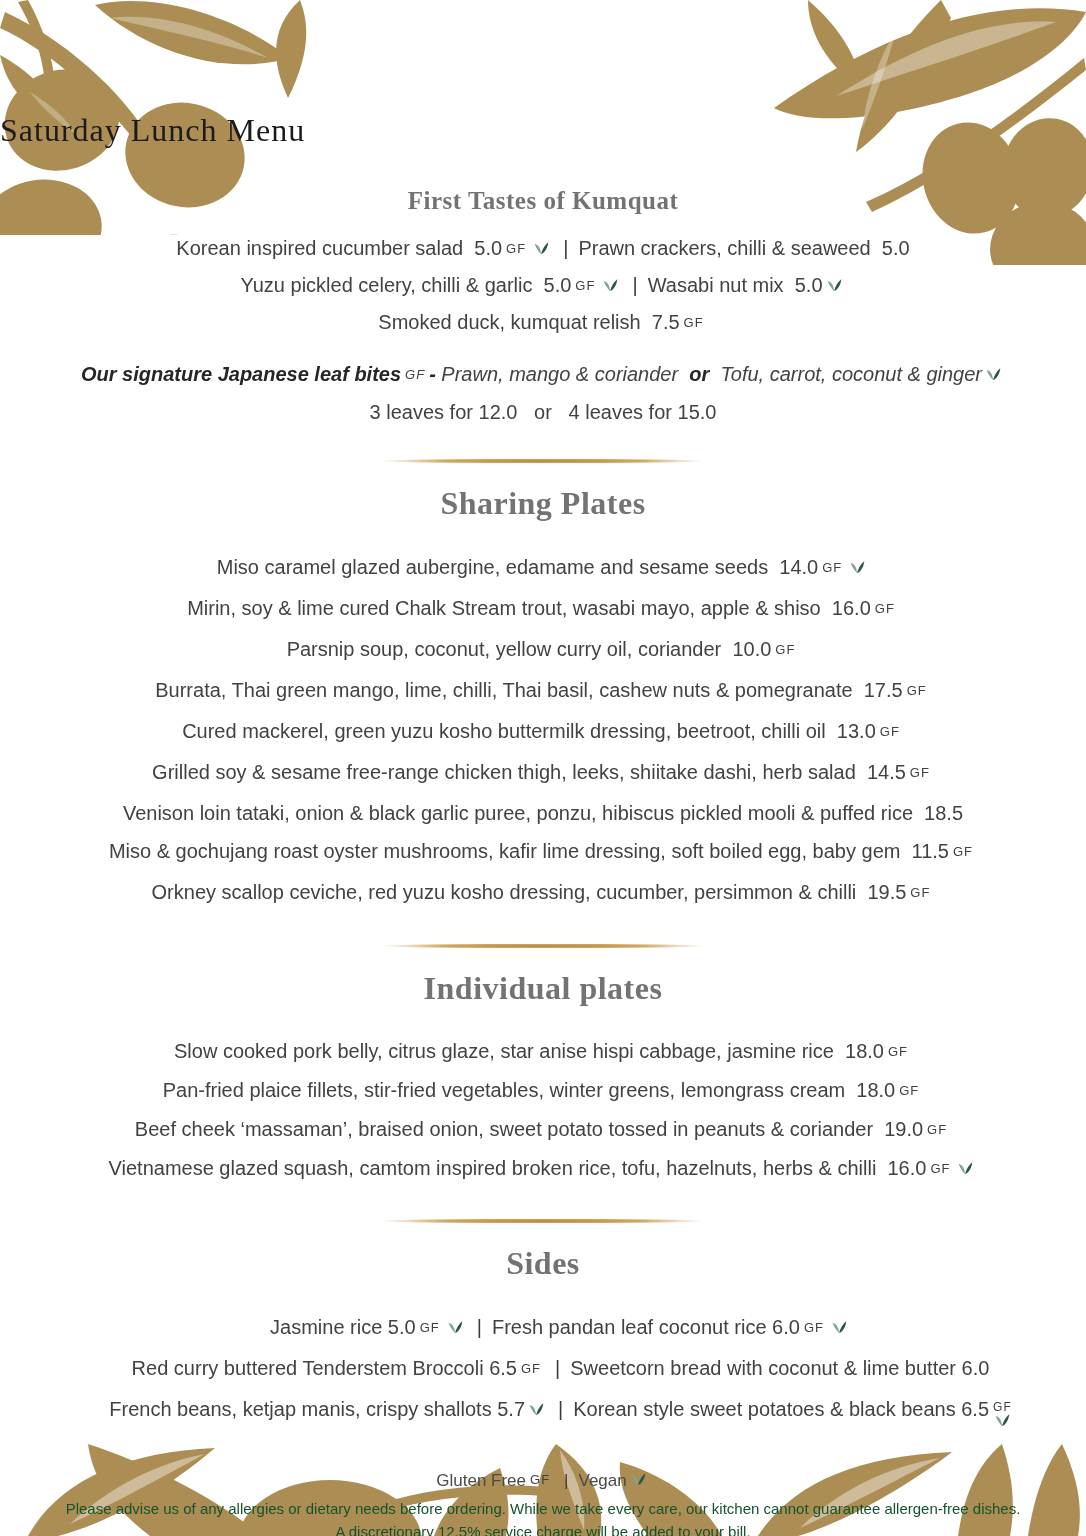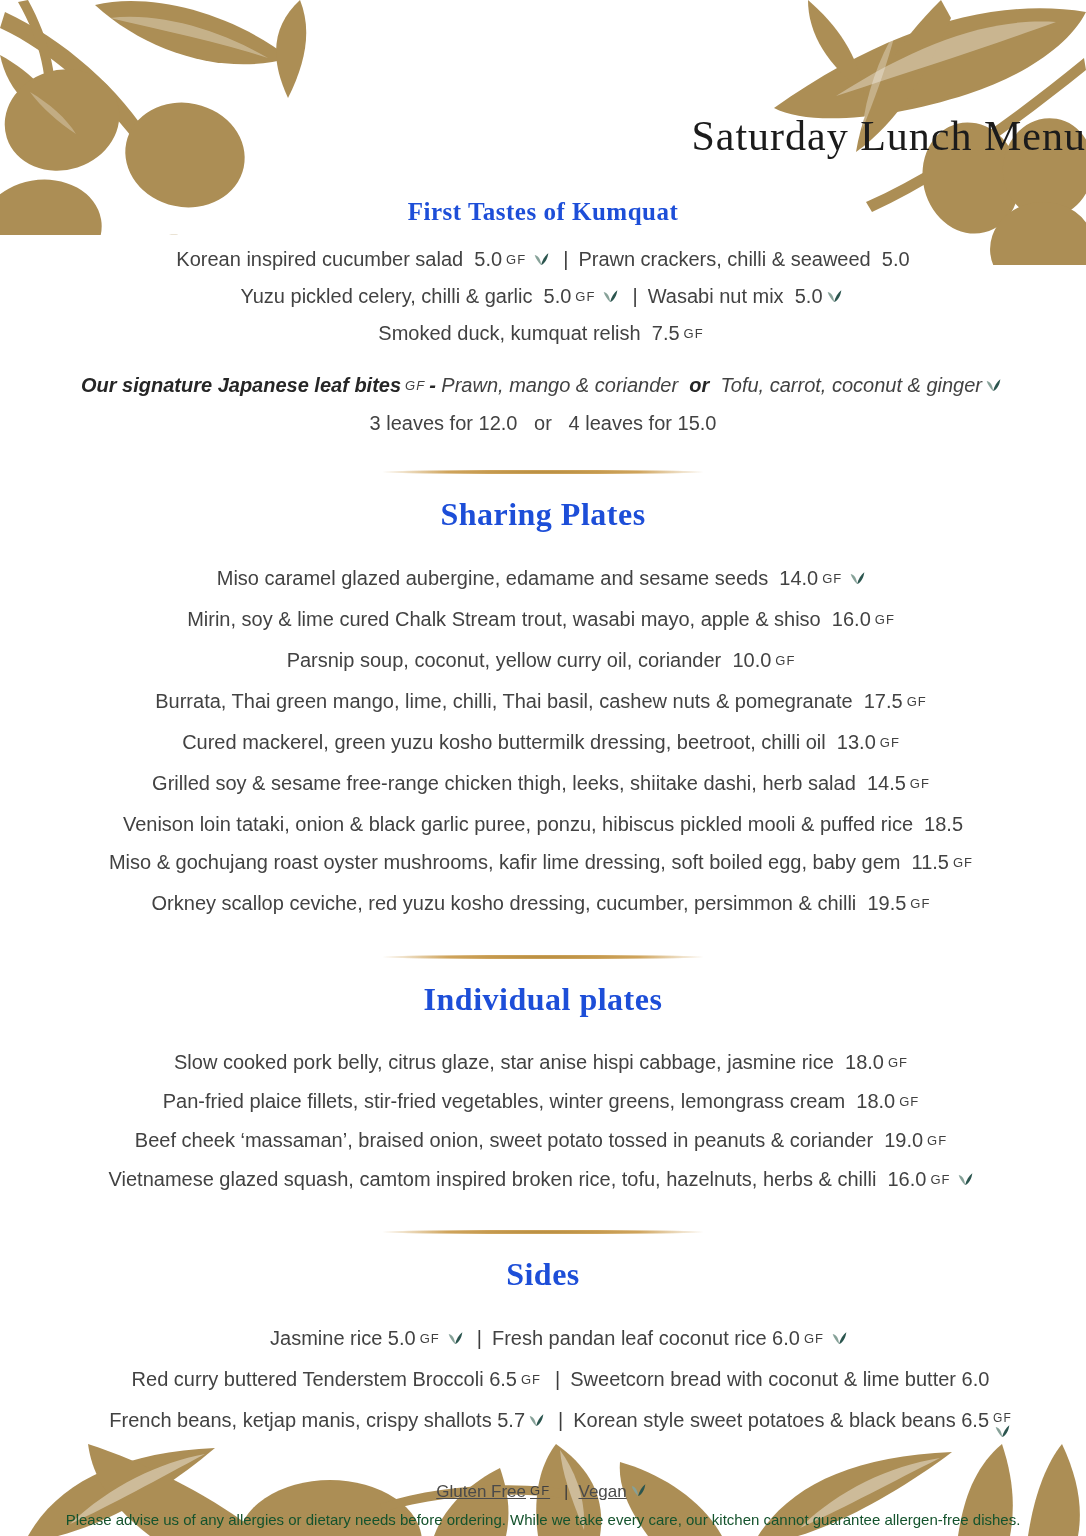--- a/index.html
+++ b/index.html
@@ -7,25 +7,25 @@
     width:1086px;height:1536px;position:relative;overflow:hidden;
     background:#ffffff;font-family:"Liberation Sans",sans-serif;
   }
   .deco{position:absolute;z-index:0;pointer-events:none;}
   .deco.tl{left:0;top:0;}
   .deco.tr{right:0;top:0;}
   .deco.bottom{left:0;bottom:0;}
   .content{position:relative;z-index:1;padding-top:112px;}
   .title{
     font-family:"Liberation Serif","DejaVu Serif",serif;font-weight:400;
-    font-size:42px;color:#1b1b1b;text-align:right;margin:0 0 38px;letter-spacing:1px;
+    font-size:32px;color:#1b1b1b;text-align:left;margin:0 0 38px;letter-spacing:1px;
   }
   .sec-h{
     font-family:"Liberation Serif","DejaVu Serif",serif;font-weight:700;
-    color:#1d4ed8;text-align:center;margin:0 0 26px;letter-spacing:.5px;
+    color:#737373;text-align:center;margin:0 0 26px;letter-spacing:.5px;
   }
   .sec-h.first{font-size:25px;margin-bottom:16px;}
   .sec-h.big{font-size:32px;}
   .line{
     text-align:center;white-space:pre-wrap;color:#424242;font-size:20px;
   }
   .line.s1{line-height:34px;}
   .line.sig{margin-top:14px;line-height:36px;font-style:italic;}
   .line.s2{line-height:38px;}
   .line.s3{line-height:37px;}
@@ -41,21 +41,21 @@
   .gfv{
     display:inline-flex;flex-direction:column;align-items:center;line-height:13px;
     vertical-align:middle;transform:translateY(4px);margin-left:4px;
   }
   .gfv .gf{margin:0;top:0;font-size:12px;}
   .gfv .leaf{margin:0;}
   .divider{
     width:440px;height:4px;margin:30px auto 22px;
     background:radial-gradient(50% 100% at 50% 50%, #b38a3c 0%, #cfa45c 45%, rgba(207,164,92,0) 74%);
   }
-  .legend{margin-top:42px;font-size:17px;color:#4a4a4a;text-decoration:underline;}
+  .legend{margin-top:42px;font-size:17px;color:#4a4a4a;}
   .note{text-align:center;font-size:15px;color:#14532d;margin-top:9px;}
   .note.small{margin-top:6px;}
 </style>
 </head>
 <body>
 
 <div class="page">
 
   <svg class="deco tl" width="310" height="235" viewBox="0 0 310 235">
     <g fill="#ac8e55" stroke="none">

